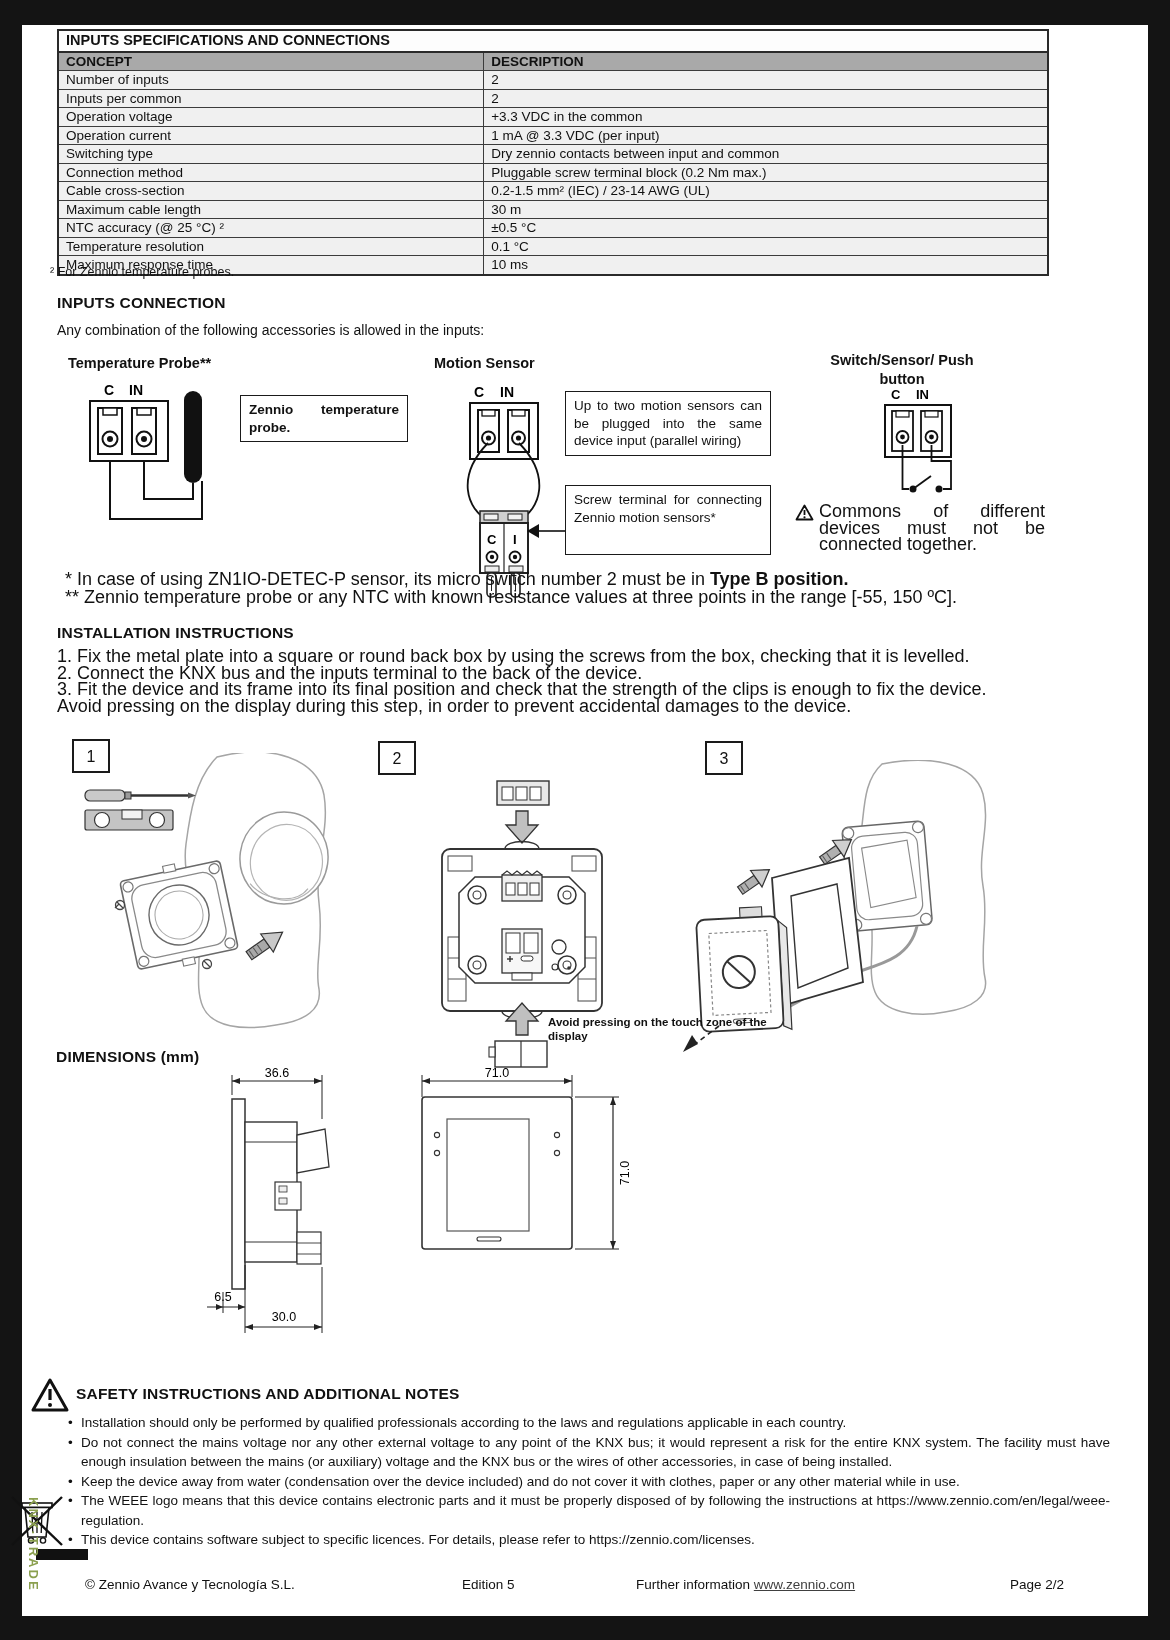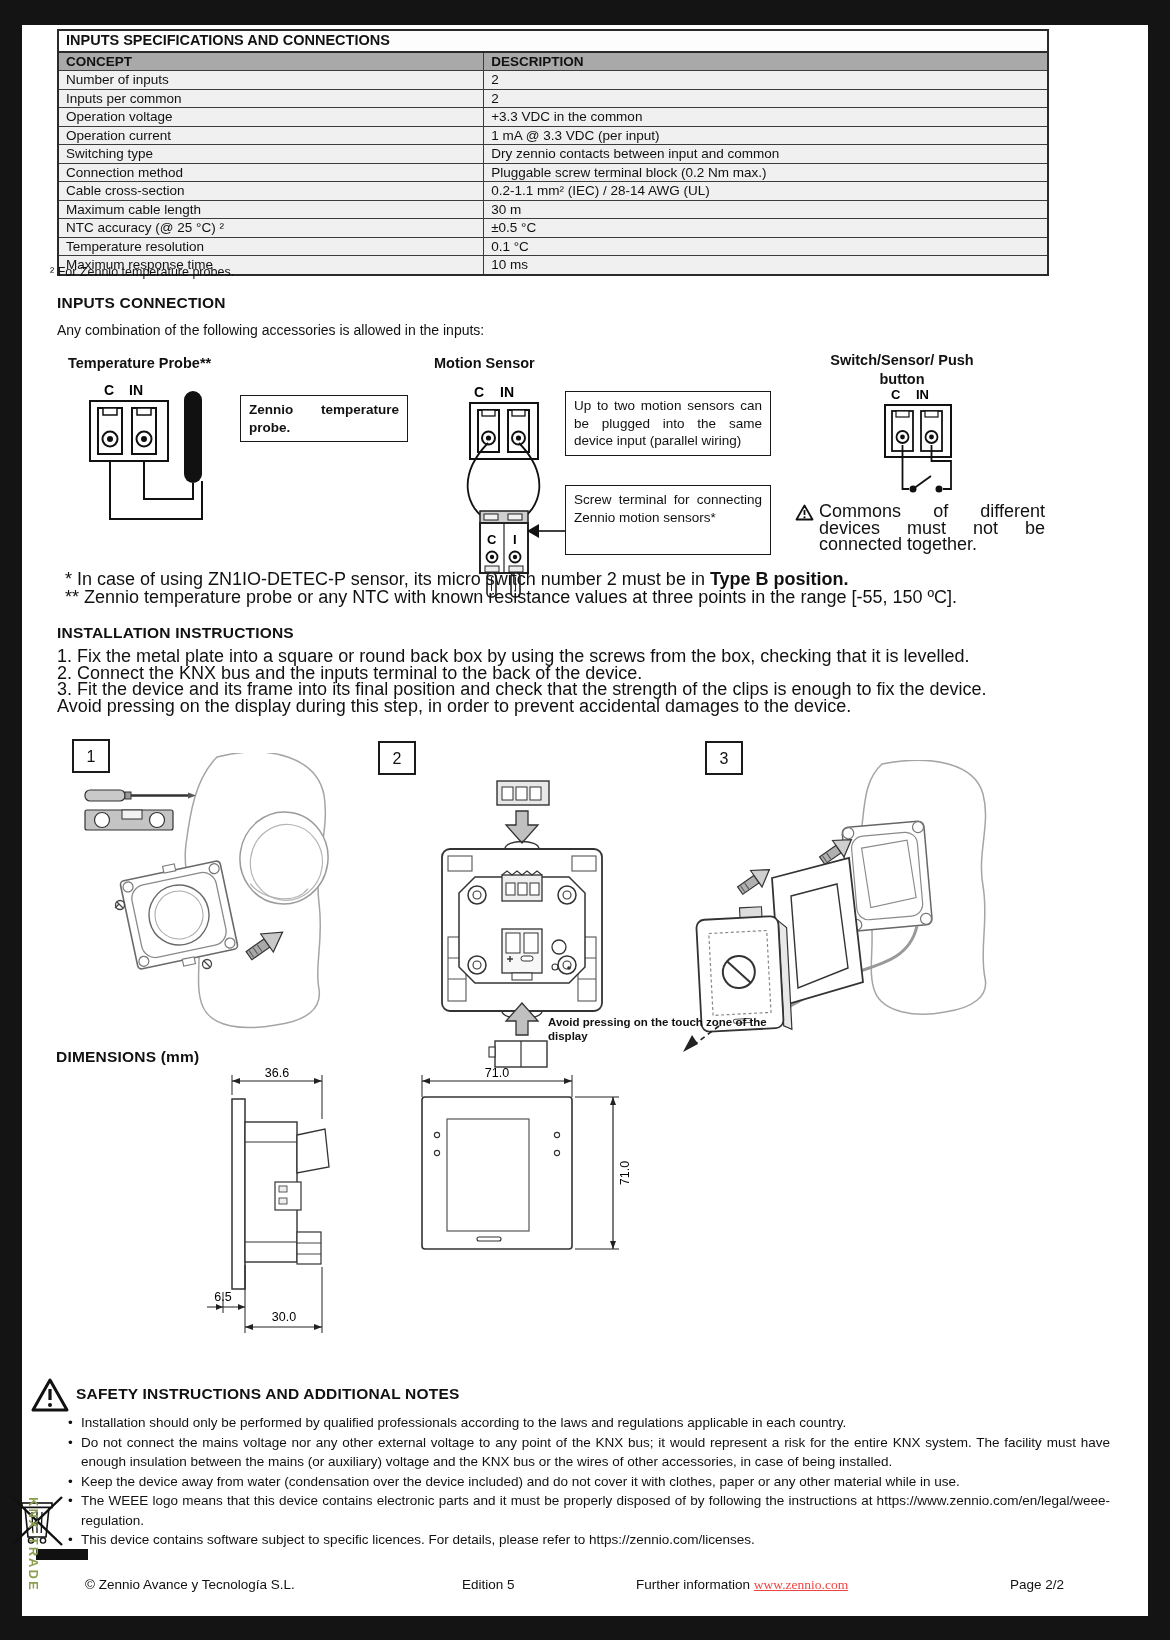--- a/index.html
+++ b/index.html
@@ -24,21 +24,21 @@
   .b{font-weight:bold;}
   .dgt{font-weight:bold;font-size:14.5px;}
   .notebox{border:1.6px solid #1a1a1a;background:#fff;padding:5px 8px;font-size:13.5px;
            line-height:17.5px;text-align:justify;}
   .figbox{width:38px;height:34px;border:2px solid #1a1a1a;text-align:center;
           line-height:32px;font-size:16px;background:#fff;}
   .bullets{width:1045px;}
   .bullet{position:relative;padding-left:16px;font-size:13.5px;line-height:19.5px;text-align:justify;}
   .bullet::before{content:"\2022";position:absolute;left:3px;top:0;}
   .footer-item{font-size:13.5px;}
-  a.flink{color:#ef4444;text-decoration:underline;cursor:pointer;font-family:Liberation Serif, serif;}
+  a.flink{color:#404040;text-decoration:underline;cursor:pointer;}
   .knx-side{writing-mode:vertical-rl;font-size:13px;letter-spacing:2px;color:#8ba04f;font-weight:bold;}
   svg text{font-family:"Liberation Sans","DejaVu Sans",sans-serif;}
 </style>
 </head>
 <body>
 
 <div class="stage">
  <div class="page">
 
   <table class="spec abs" style="left:35px;top:4px;">
@@ -73,21 +73,21 @@
     <tr class="row">
             <td>Switching type</td>
             <td>Dry zennio contacts between input and common</td>
           </tr>
     <tr class="row">
             <td>Connection method</td>
             <td>Pluggable screw terminal block (0.2 Nm max.)</td>
           </tr>
     <tr class="row">
             <td>Cable cross-section</td>
-            <td>0.2-1.1 mm² (IEC) / 28-14 AWG (UL)</td>
+            <td>0.2-1.5 mm² (IEC) / 23-14 AWG (UL)</td>
           </tr>
     <tr class="row">
             <td>Maximum cable length</td>
             <td>30 m</td>
           </tr>
     <tr class="row">
             <td>NTC accuracy (@ 25 °C) ²</td>
             <td>±0.5 °C</td>
           </tr>
     <tr class="row">

